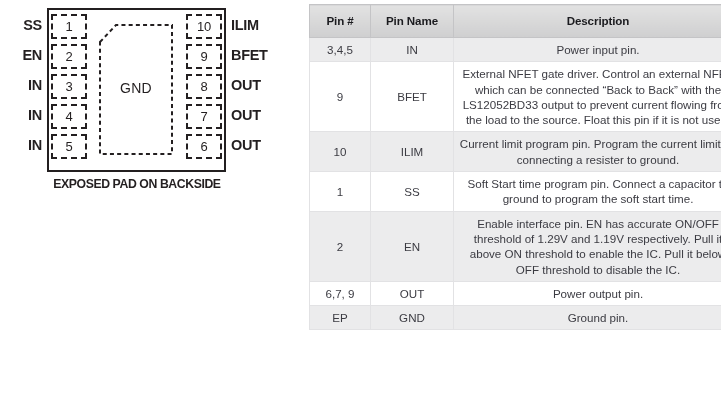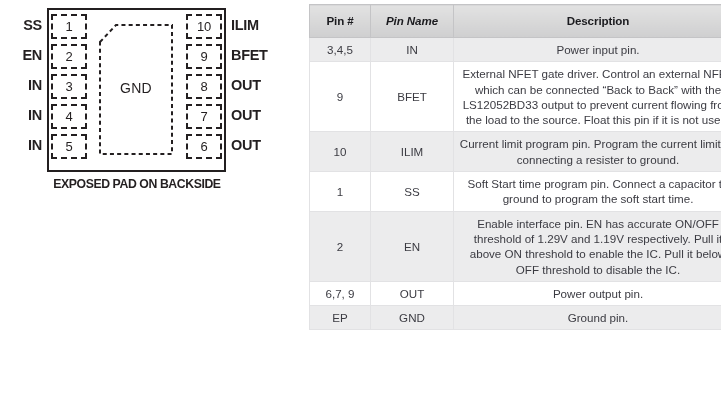--- a/index.html
+++ b/index.html
@@ -135,21 +135,21 @@
   table#pin-table tbody tr.row-shade > td {
     background: #ececed;
   }
   table#pin-table tbody tr.row-plain > td {
     background: #ffffff;
   }
   td.col-pin  { width: 52px; }
   td.col-name { width: 74px; }
   td.col-desc { width: 280px; }
   th.col-pin  { width: 52px; }
-  th.col-name { width: 74px; font-style: italic; }
+  th.col-name { width: 74px; }
   th.col-desc { width: 280px; }
 </style>
 </head>
 <body>
 
 <div id="pinout-figure">
 
   <div id="package-outline"></div>
 
   <div id="gnd-pad">

